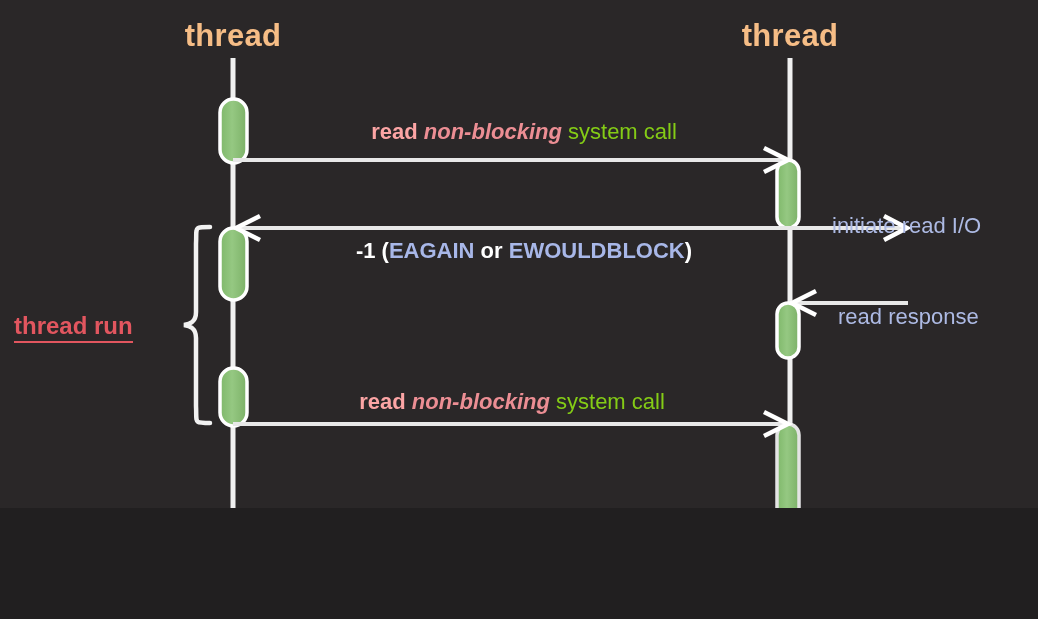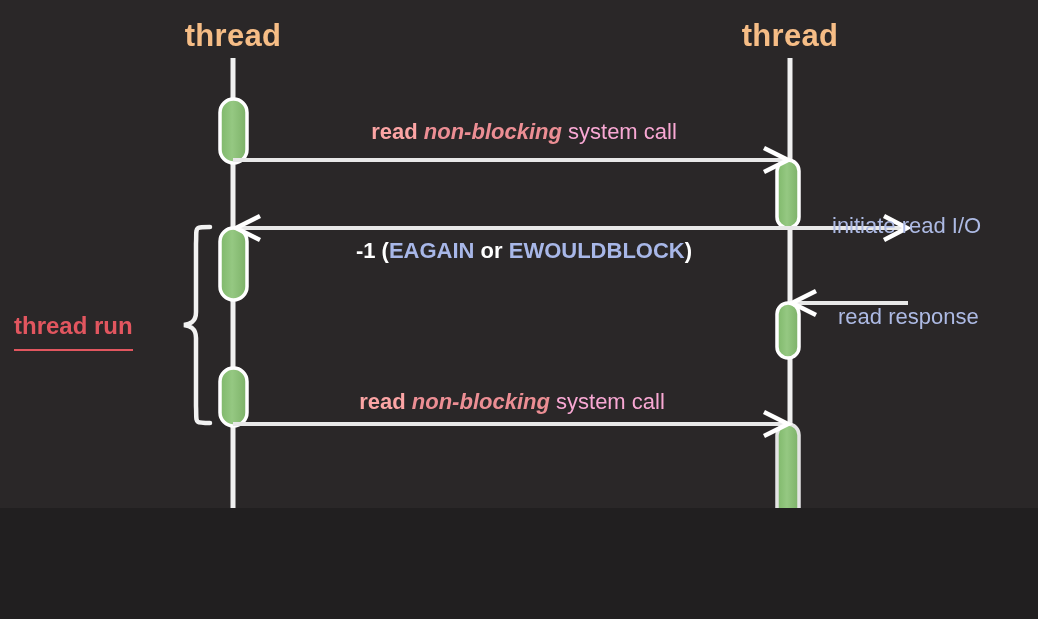--- a/index.html
+++ b/index.html
@@ -36,37 +36,37 @@
     position: absolute;
     font-size: 22px;
     color: #f2f2f2;
     white-space: nowrap;
     transform: translateX(-50%);
     text-align: center;
     line-height: 1.22;
   }
   .kw-blue { color: #fca5a5; font-weight: bold; }
   .kw-pink { color: #ec8e94; font-weight: bold; font-style: italic; }
-  .kw-plain { color: #f9a8d4; font-weight: normal; text-align: center; }
+  .kw-plain { color: #84cc16; font-weight: normal; text-align: center; }
   .errcode { color: #a8b7e8; font-weight: bold; }
   .errpunct { color: #ffffff; font-weight: bold; }
   .side-note {
     position: absolute;
     font-size: 22px;
     color: #adbae4;
     white-space: nowrap;
   }
   .brace-label {
     position: absolute;
     font-size: 24px;
     font-weight: bold;
     color: #e2565f;
     white-space: nowrap;
     border-bottom: 2.5px solid #e2565f;
-    padding-bottom: 10px;
+    padding-bottom: 2px;
     line-height: 1.1;
   }
   .bold-strong { font-weight: bold; }
 </style>
 </head>
 <body>
 
 <div id="stage">
 
   <svg id="svg-layer" viewBox="0 0 1038 619">

